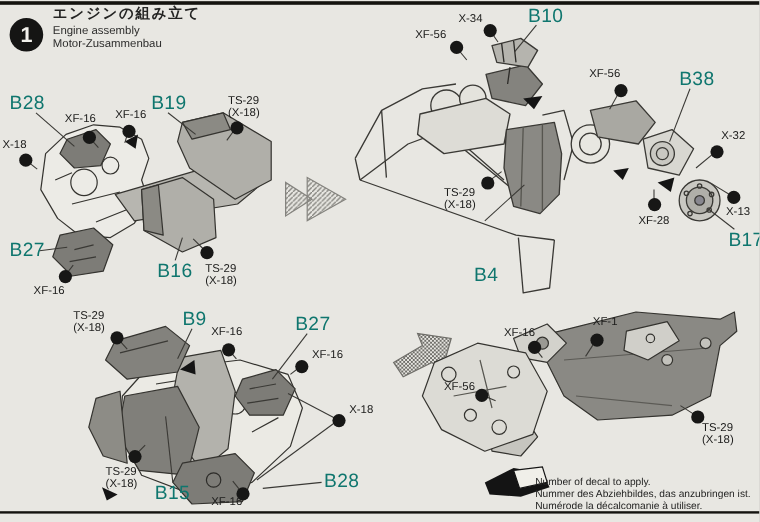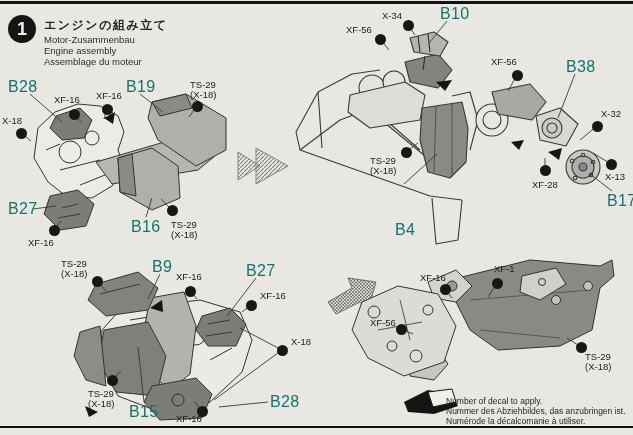--- a/index.html
+++ b/index.html
@@ -4,21 +4,21 @@
 <style>
   html,body{margin:0;padding:0;background:#cfcec9;}
   .page{position:relative;width:633px;height:435px;background:#e8e7e2;overflow:hidden;
         font-family:"Liberation Sans",sans-serif;color:#1a1a19;}
   .rule{position:absolute;left:0;width:633px;background:#14130f;}
   .rule.top{top:1px;height:2.5px;}
   .rule.bottom{top:426px;height:2px;}
   .step-badge{position:absolute;left:8px;top:15px;width:28px;height:28px;border-radius:50%;
         background:#151514;color:#f2f1ec;font-size:18px;font-weight:bold;
         display:flex;align-items:center;justify-content:center;}
-  .hdr{position:absolute;left:44px;top:20px;line-height:11px;}
+  .hdr{position:absolute;left:44px;top:6px;line-height:11px;}
   .hdr .ja{font-size:12px;font-weight:bold;letter-spacing:1.5px;margin-bottom:3px;color:#242423;}
   .hdr .sub{font-size:9.5px;color:#2c2c2b;}
   svg.art{position:absolute;left:0;top:0;}
   .callout{position:absolute;white-space:pre-line;z-index:5;}
   .callout.part{font-size:16px;font-weight:normal;letter-spacing:.3px;color:#0f766e;}
   .callout.paint{font-size:9.5px;line-height:10px;font-weight:500;color:#1c1c1b;}
   .dot{position:absolute;width:11px;height:11px;border-radius:50%;background:#171716;z-index:4;}
   .note{position:absolute;left:446px;z-index:5;}
   .note.ja{top:383px;font-size:9.5px;font-weight:bold;letter-spacing:.5px;color:#242423;}
   .note.latin{font-size:8.5px;line-height:10px;color:#242423;}
@@ -29,23 +29,22 @@
 
 <div class="page">
   <div class="rule top"></div>
   <div class="rule bottom"></div>
 
   <div class="step-badge">
     <span>1</span>
   </div>
   <div class="hdr">
     <div class="ja">エンジンの組み立て</div>
+    <div class="sub">Engine assembly</div>
     <div class="sub">Motor-Zusammenbau</div>
-    <div class="sub">Engine assembly</div>
-    <div class="sub">Assemblage du moteur</div>
   </div>
 
   <svg class="art" width="633" height="435" viewBox="0 0 633 435">
     <defs>
       <pattern id="hatch" patternUnits="userSpaceOnUse" width="4" height="4">
         <path d="M0,4 l4,-4" stroke="#84837e" stroke-width="1.1"></path>
       </pattern>
       <pattern id="check" patternUnits="userSpaceOnUse" width="3.2" height="3.2">
         <rect width="1.6" height="1.6" fill="#6f6e69"></rect>
         <rect x="1.6" y="1.6" width="1.6" height="1.6" fill="#6f6e69"></rect>

